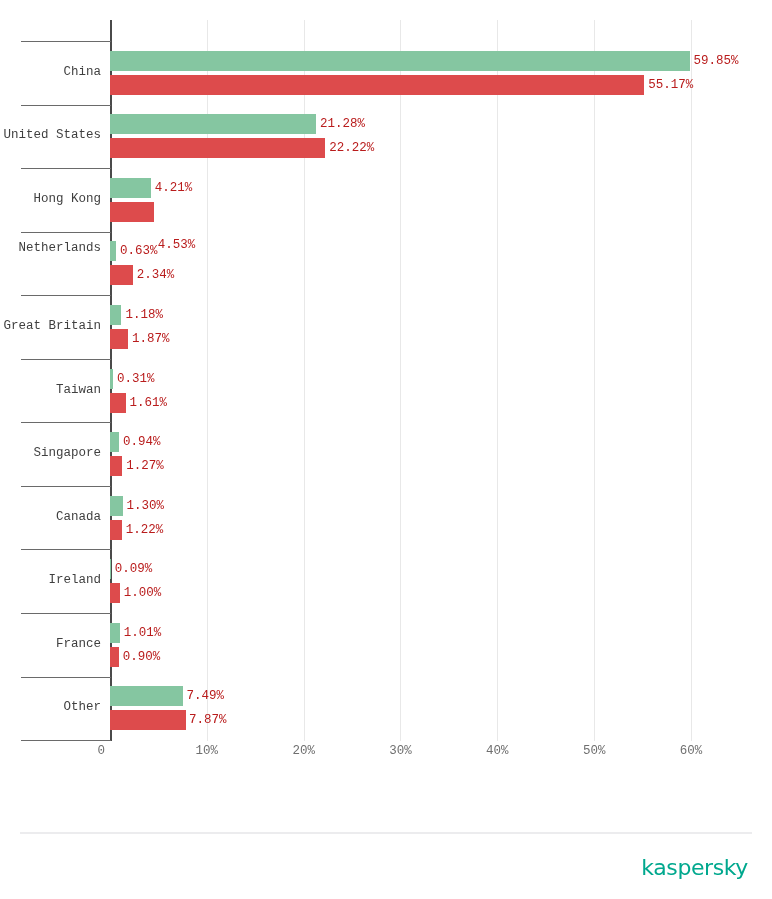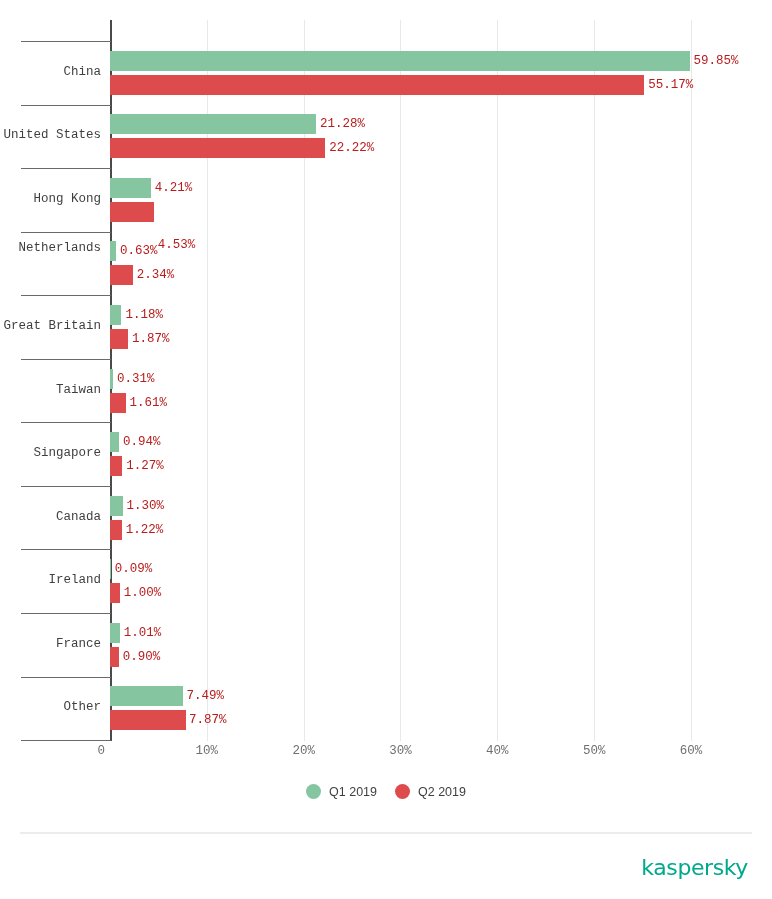--- a/index.html
+++ b/index.html
@@ -246,27 +246,17 @@
         <div class="x-tick zero" style="left: 110px;">0</div>
         <div class="x-tick" style="left: 206.83px;">10%</div>
         <div class="x-tick" style="left: 303.66px;">20%</div>
         <div class="x-tick" style="left: 400.49px;">30%</div>
         <div class="x-tick" style="left: 497.32px;">40%</div>
         <div class="x-tick" style="left: 594.15px;">50%</div>
         <div class="x-tick" style="left: 690.98px;">60%</div>
       </div>
   </div>
 
-  <div id="legend">
-      <div class="legend-item">
-        <span class="legend-swatch q1" style="background: rgb(133, 198, 161);"></span>
-        <span class="legend-label">Q1 2019</span>
-      </div>
-      <div class="legend-item">
-        <span class="legend-swatch q2" style="background: rgb(221, 75, 76);"></span>
-        <span class="legend-label">Q2 2019</span>
-      </div>
-    </div>
 
   <div id="footer-divider"></div>
   <div id="brand-logo">kaspersky</div>
 
 </div>
 
 </body></html>

